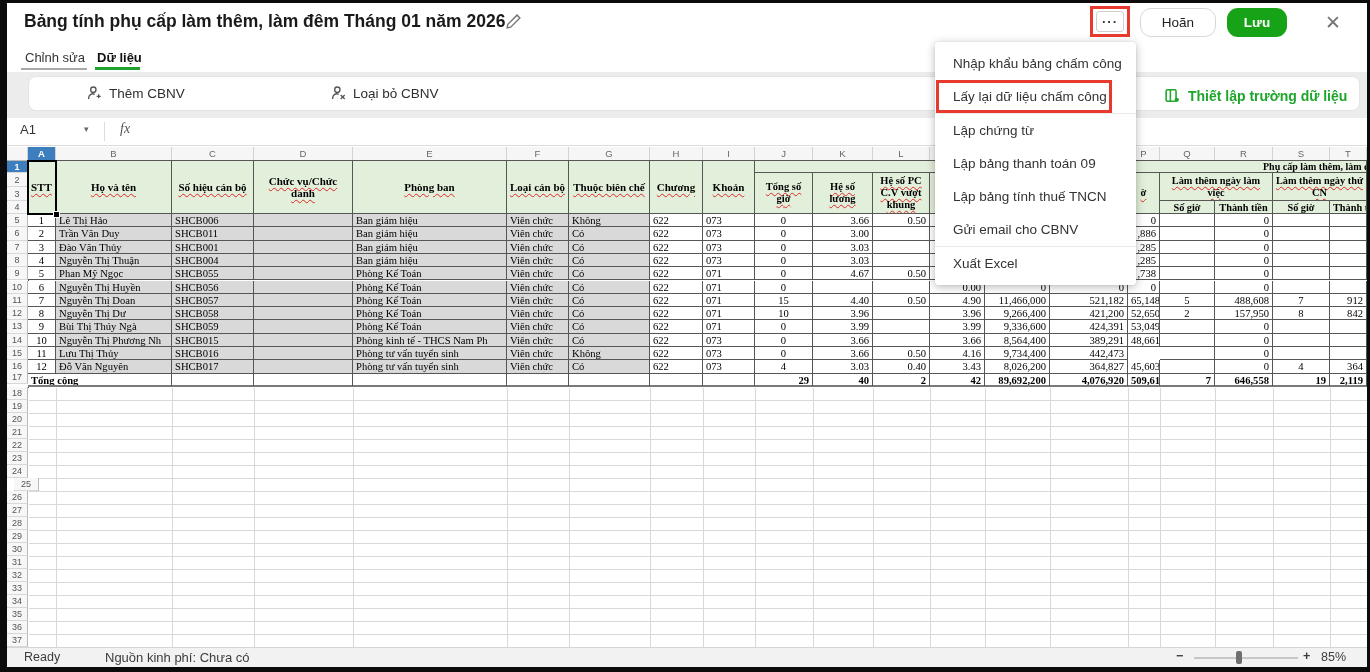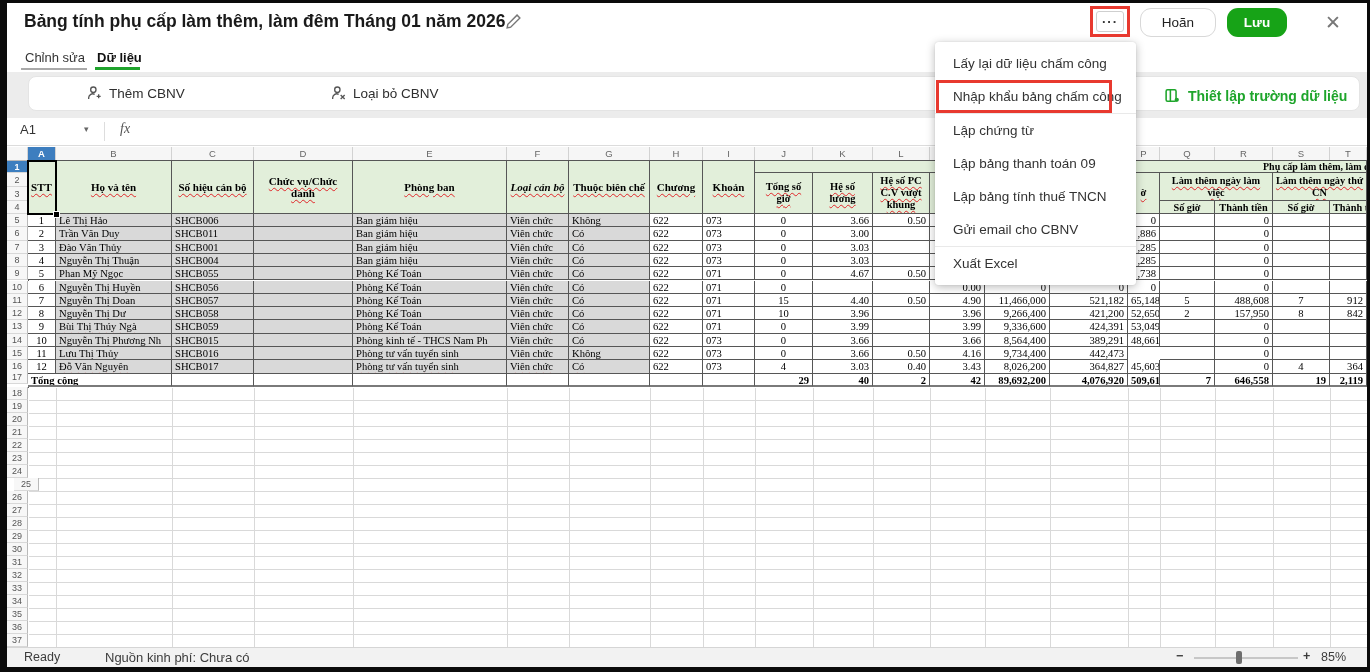--- a/index.html
+++ b/index.html
@@ -227,21 +227,21 @@
     </div>
     <div class="cell tc hdr ml" style="left: 172px; top: 161px; width: 82px; height: 53px; line-height: 53px; font-size: 11px;">
       <span class="sq">Số hiệu cán bộ</span>
     </div>
     <div class="cell tc hdr ml" style="left: 353px; top: 161px; width: 154px; height: 53px; line-height: 53px; font-size: 11px;">
       <span class="sq">Phòng ban</span>
     </div>
     <div class="cell tc hdr ml" style="left: 254px; top: 161px; width: 99px; height: 53px; line-height: 53px; font-size: 11px;">
       <span class="sq">Chức vụ/Chức danh</span>
     </div>
-    <div class="cell tc hdr ml" style="left: 507px; top: 161px; width: 62px; height: 53px; line-height: 53px; font-size: 11px; font-style: italic;">
+    <div class="cell tc hdr ml" style="left: 507px; top: 161px; width: 62px; height: 53px; line-height: 53px; font-size: 11px;">
       <span class="sq">Loại cán bộ</span>
     </div>
     <div class="cell tc hdr ml" style="left: 569px; top: 161px; width: 81px; height: 53px; line-height: 53px; font-size: 11px;">
       <span class="sq">Thuộc biên chế</span>
     </div>
     <div class="cell tc hdr ml" style="left: 650px; top: 161px; width: 53px; height: 53px; line-height: 53px; font-size: 11px;">
       <span class="sq">Chương</span>
     </div>
     <div class="cell tc hdr ml" style="left: 703px; top: 161px; width: 52px; height: 53px; line-height: 53px; font-size: 11px;">
       <span class="sq">Khoản</span>
@@ -533,22 +533,22 @@
     <div class="cell tc ar bold" style="left: 1160px; top: 373.6px; width: 55px; height: 13.4px; line-height: 13.4px; border-bottom: 2px solid rgb(122, 122, 122);"><span>7</span></div>
     <div class="cell tc ar bold" style="left: 1215px; top: 373.6px; width: 58px; height: 13.4px; line-height: 13.4px; border-bottom: 2px solid rgb(122, 122, 122);"><span>646,558</span></div>
     <div class="cell tc ar bold" style="left: 1273px; top: 373.6px; width: 57px; height: 13.4px; line-height: 13.4px; border-bottom: 2px solid rgb(122, 122, 122);"><span>19</span></div>
     <div class="cell tc ar bold" style="left: 1330px; top: 373.6px; width: 37px; height: 13.4px; line-height: 13.4px; border-bottom: 2px solid rgb(122, 122, 122);"><span>2,119</span></div>
   </div>
 
 <div class="abs sel-rect"></div>
 <div class="abs fill-handle"></div>
 
 <div class="abs menu" id="menu">
+    <div class="menu-item">Nhập khẩu bảng chấm công</div>
     <div class="menu-item">Lấy lại dữ liệu chấm công</div>
-    <div class="menu-item">Nhập khẩu bảng chấm công</div>
     <div class="menu-sep"></div>
     <div class="menu-item">Lập chứng từ</div>
     <div class="menu-item">Lập bảng thanh toán 09</div>
     <div class="menu-item">Lập bảng tính thuế TNCN</div>
     <div class="menu-item">Gửi email cho CBNV</div>
     <div class="menu-sep"></div>
     <div class="menu-item">Xuất Excel</div>
   </div>
 <div class="abs item-red"></div>
 

